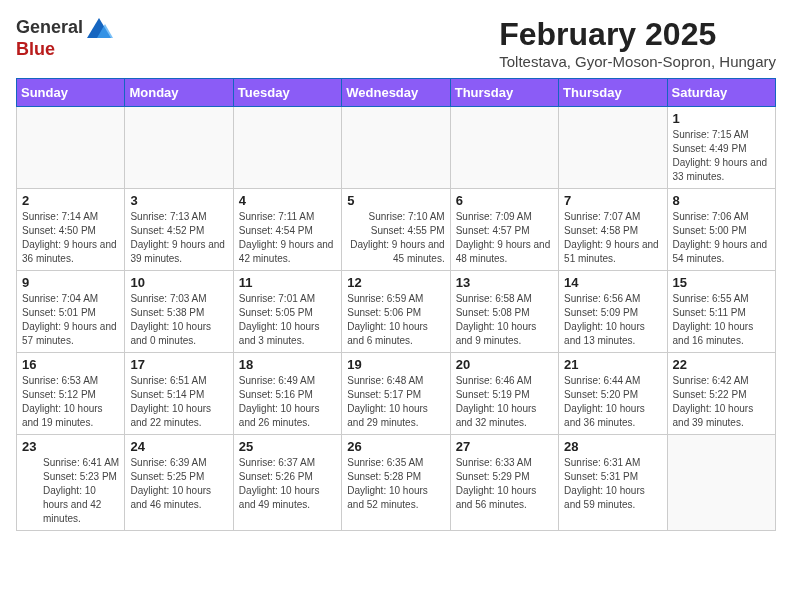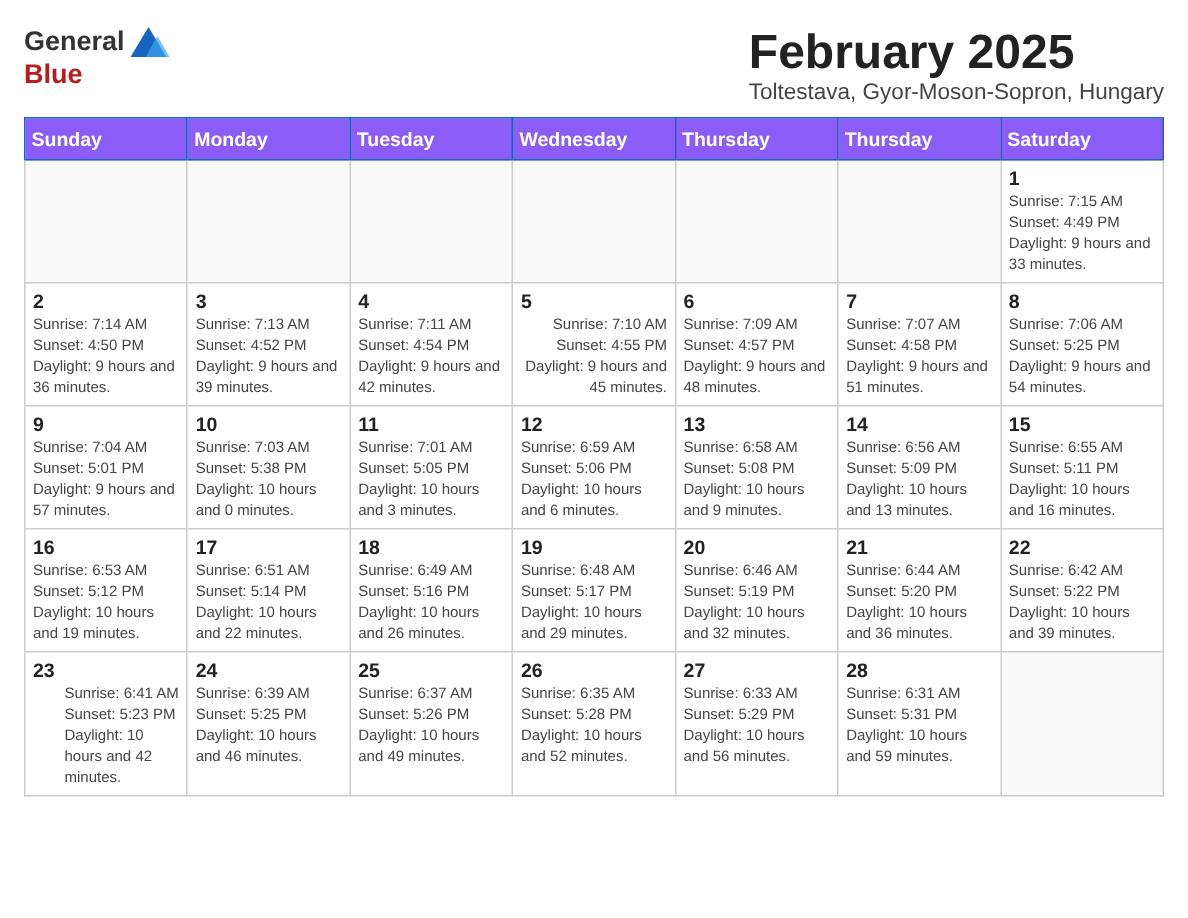--- a/index.html
+++ b/index.html
@@ -169,21 +169,21 @@
         </td>
         <td>
           <span class="day-number">7</span>
           <div class="day-info" style="white-space: pre-line;">Sunrise: 7:07 AM
 Sunset: 4:58 PM
 Daylight: 9 hours and 51 minutes.</div>
         </td>
         <td>
           <span class="day-number">8</span>
           <div class="day-info" style="white-space: pre-line;">Sunrise: 7:06 AM
-Sunset: 5:25 PM
+Sunset: 5:00 PM
 Daylight: 9 hours and 54 minutes.</div>
         </td>
       </tr>
       <tr>
         <td>
           <span class="day-number">9</span>
           <div class="day-info" style="white-space: pre-line;">Sunrise: 7:04 AM
 Sunset: 5:01 PM
 Daylight: 9 hours and 57 minutes.</div>
         </td>

